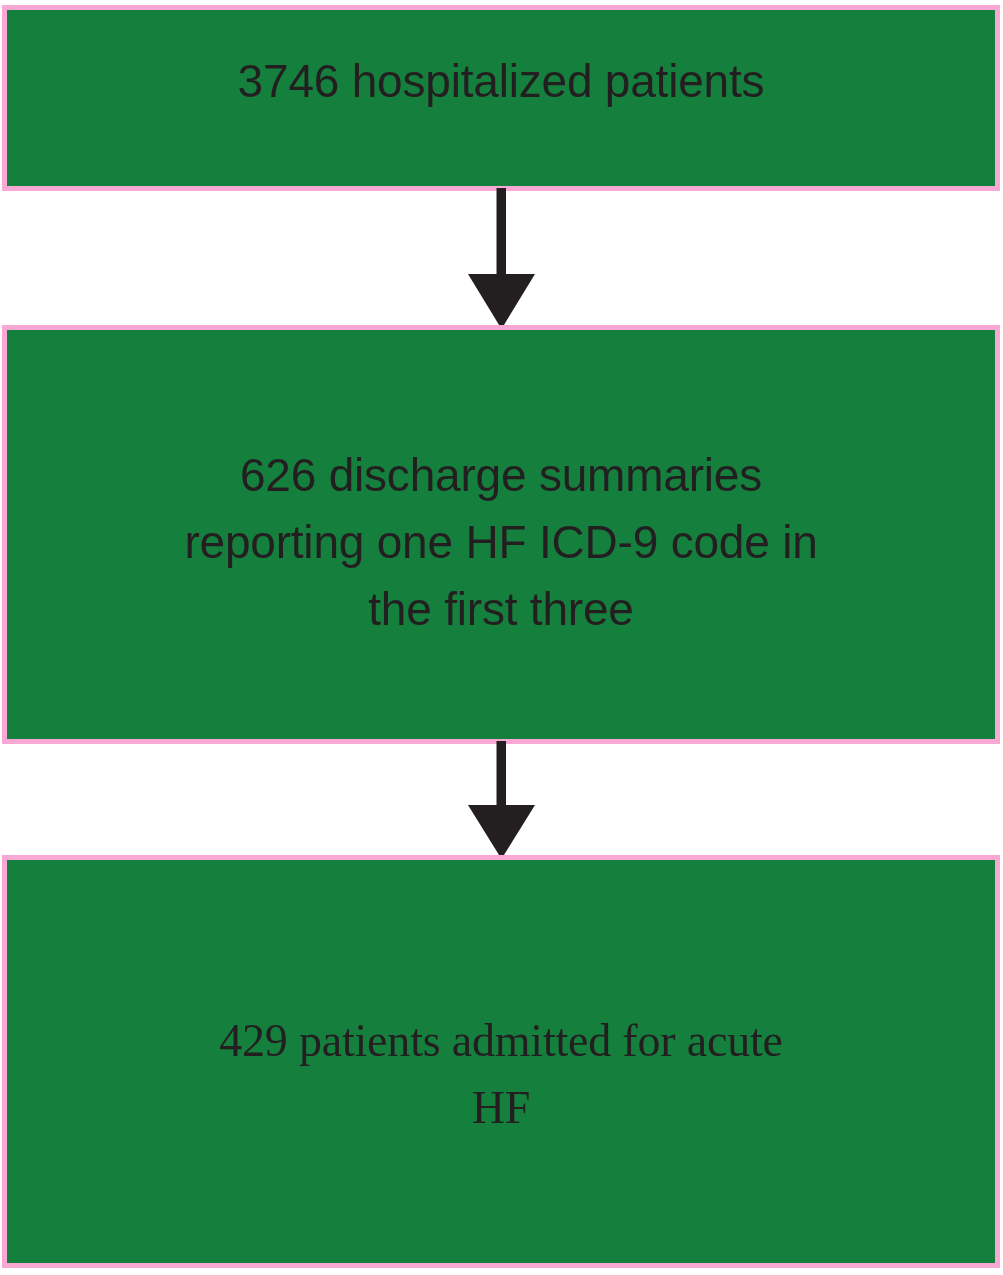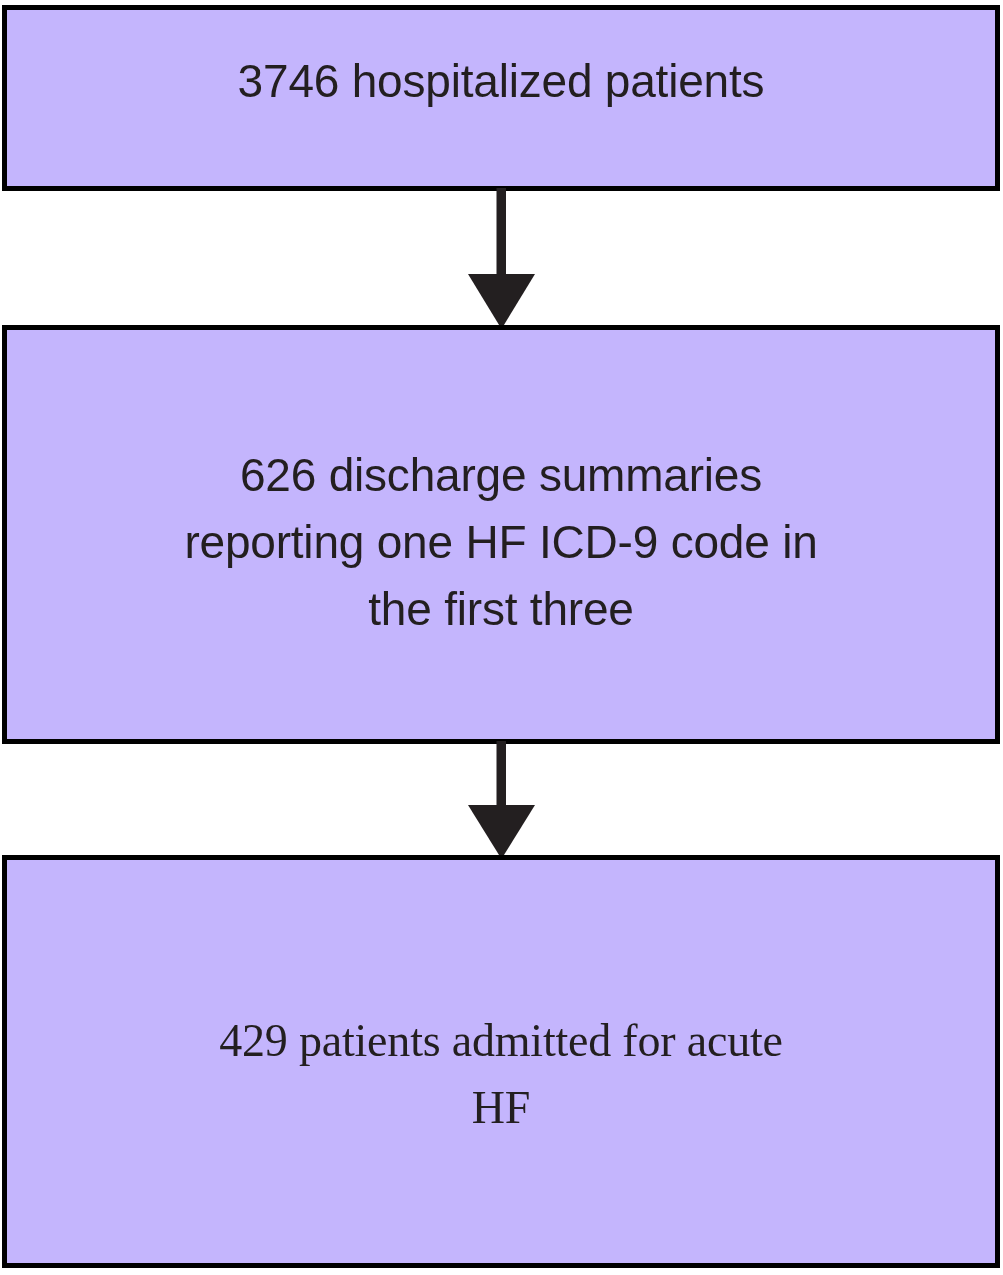--- a/index.html
+++ b/index.html
@@ -16,22 +16,22 @@
     width: 1003px;
     height: 1275px;
     background: #ffffff;
     overflow: hidden;
   }
 
   
   .node-box {
     position: absolute;
     box-sizing: border-box;
-    background: #c4b5fd;
-    border: 5px solid #000000;
+    background: #15803d;
+    border: 5px solid #f9a8d4;
     display: flex;
     justify-content: center;
   }
   .node-box .node-text {
     text-align: center;
     color: #231f20;
     font-size: 46px;
     line-height: 67px;
     letter-spacing: -0.2px;
     white-space: pre-line;

